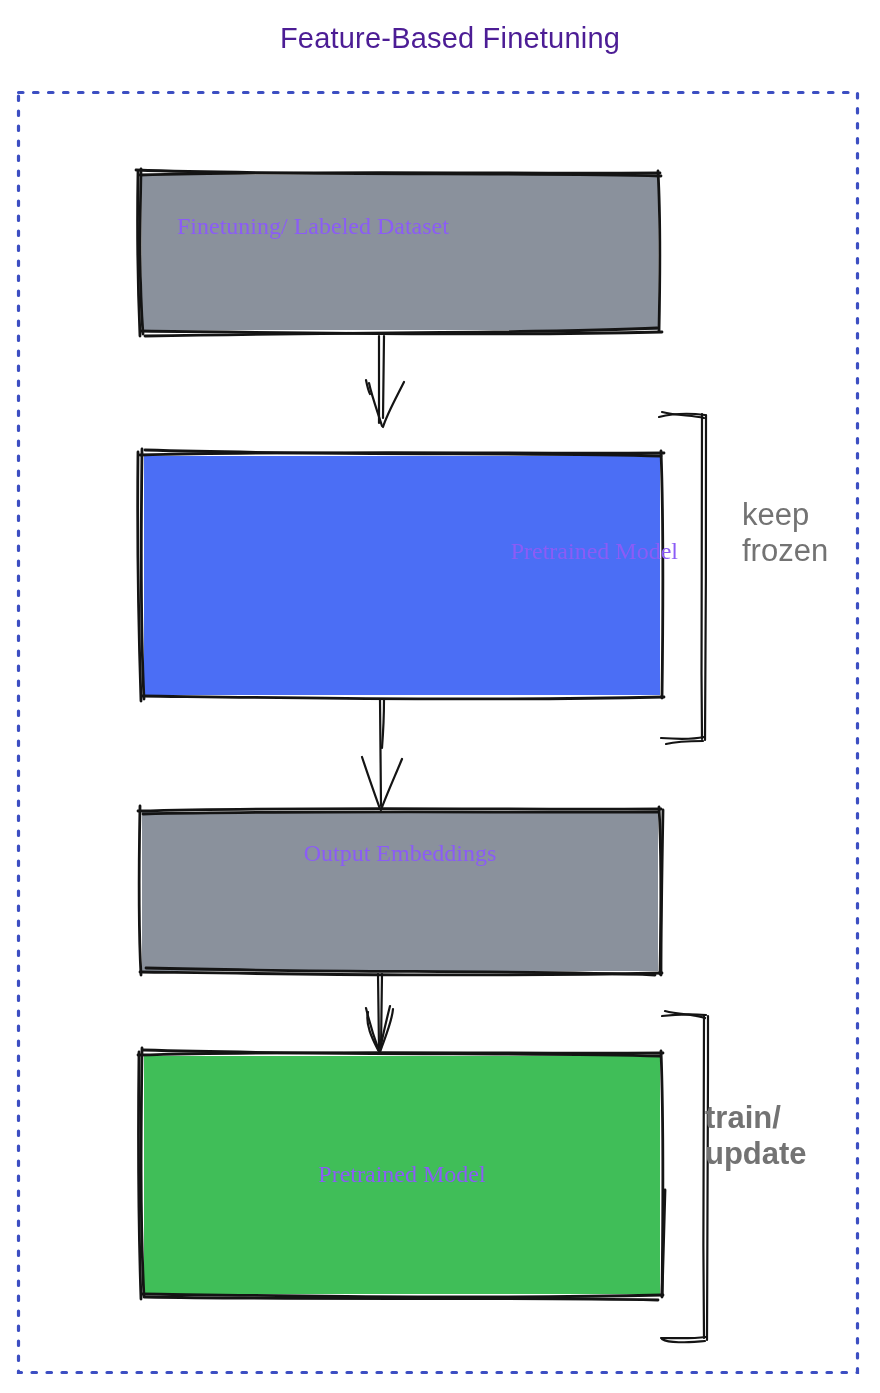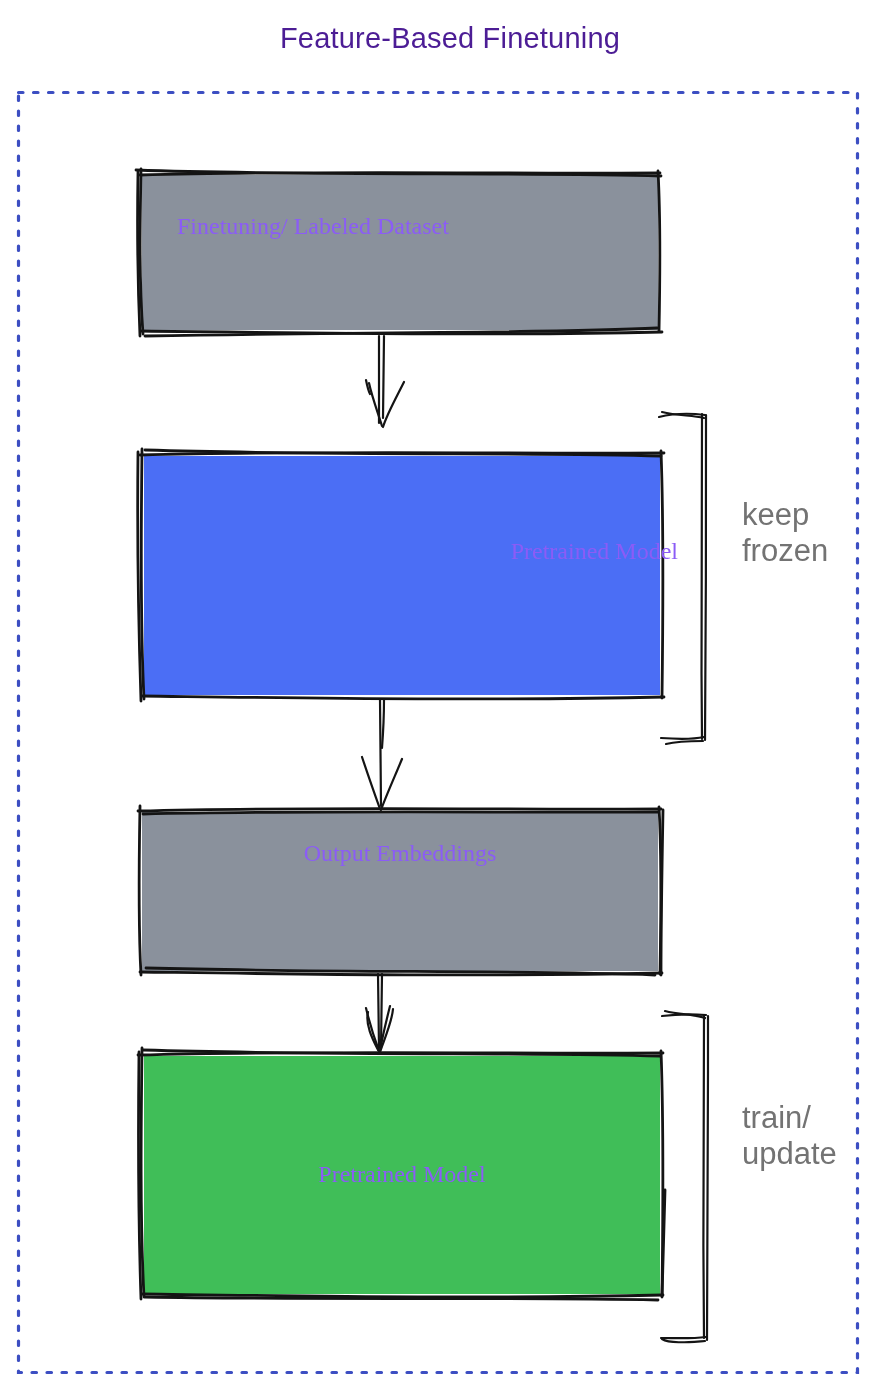--- a/index.html
+++ b/index.html
@@ -152,16 +152,16 @@
     <span>Output Embeddings</span>
   </div>
 
   <div class="node-label" style="left:141px;top:1053px;width:522px;height:242px;">
     <span>Pretrained Model</span>
   </div>
 
   <div class="side-label" style="left:742px;top:497px;">keep
 frozen</div>
 
-  <div class="side-label" style="left:742px;top:1100px;">train/
+  <div class="side-label" style="left:705px;top:1100px;font-weight:bold;">train/
 update</div>
 
 </div>
 
 </body></html>

